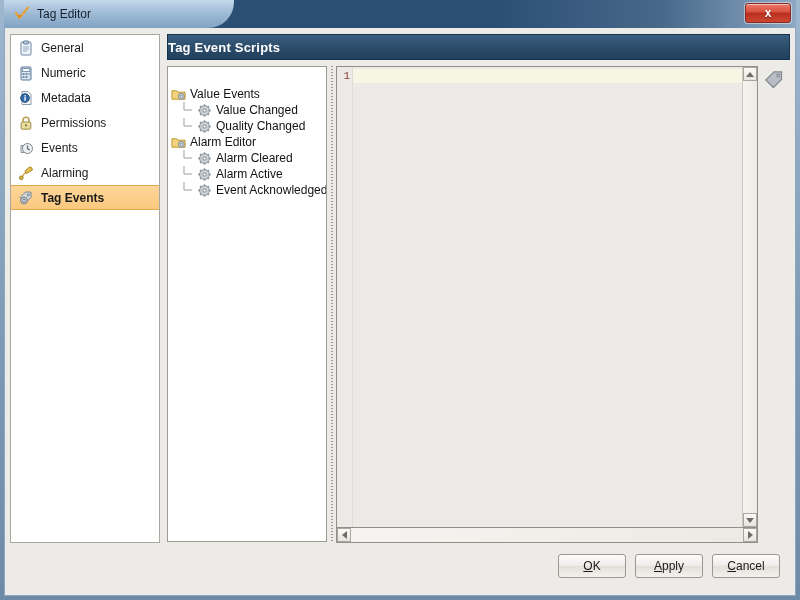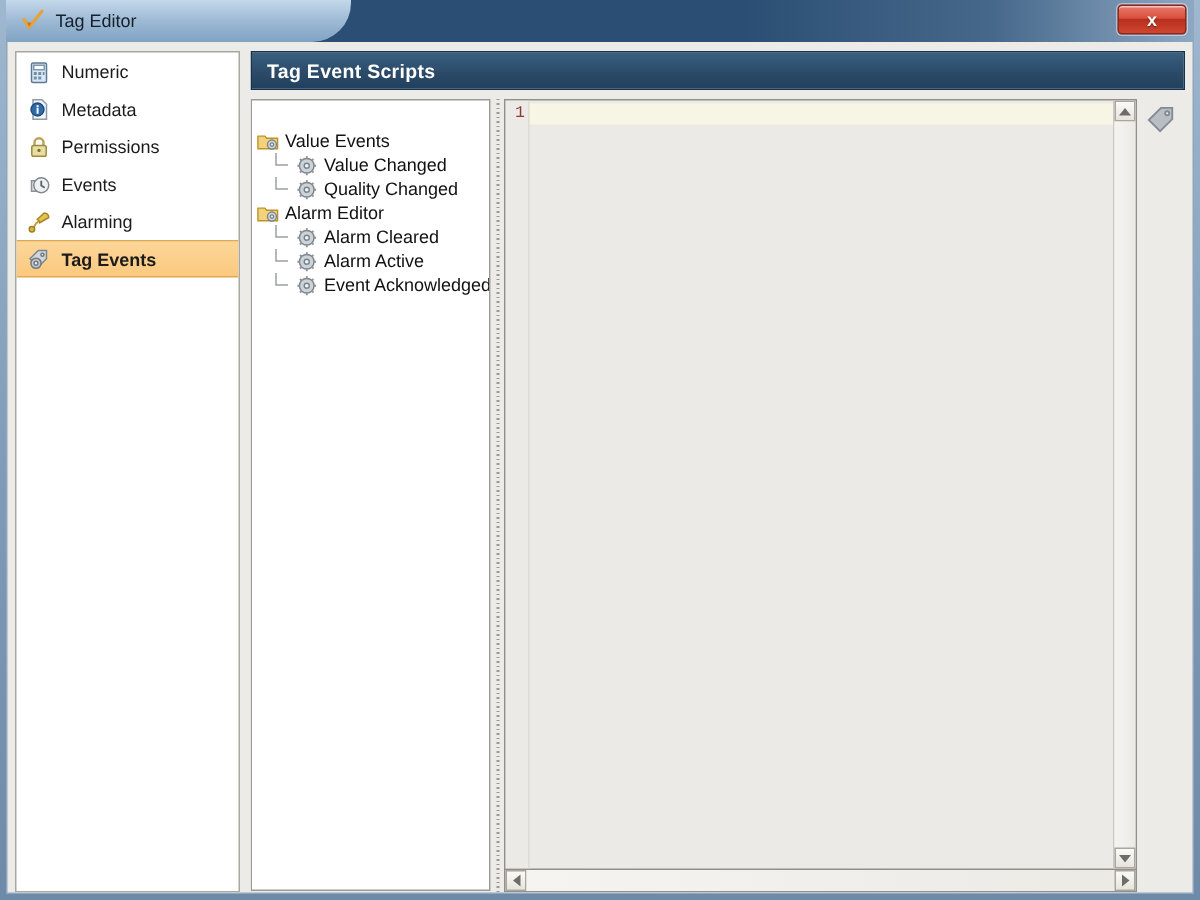--- a/index.html
+++ b/index.html
@@ -93,21 +93,20 @@
   }
   .side-ico { width: 16px; height: 16px; flex: 0 0 16px; }
 
   
   .rightpane { flex: 1; display: flex; flex-direction: column; overflow: hidden; }
   .pane-header {
     height: 26px; flex: 0 0 26px;
     background: linear-gradient(180deg, #3a5f80 0%, #2b4b69 55%, #21405d 100%);
     border: 1px solid #16324c;
     display: flex; align-items: center;
-    padding-left: 10px;
     color: #ffffff; font-size: 13px; font-weight: bold;
     letter-spacing: 0.2px;
   }
   .pane-body { flex: 1; display: flex; overflow: hidden; padding-top: 6px; }
 
   
   .tree-box {
     flex: 0 0 160px;
     background: #fff;
     border: 1px solid #9b9b94;
@@ -219,20 +218,28 @@
       <span class="title-text">Tag Editor</span>
     </div>
     <div class="close-btn">x</div>
   </div>
 
   <div class="content">
     <div class="main-row">
 
       <div class="sidebar">
 
+        <div class="side-item">
+          <svg class="side-ico" viewBox="0 0 16 16">
+            <rect x="3" y="2" width="10" height="13" rx="1" fill="#eef3f8" stroke="#6b88a6"></rect>
+            <rect x="5.5" y="1" width="5" height="3" rx="0.8" fill="#b9cadb" stroke="#5e7c9a"></rect>
+            <path d="M5 7h6M5 9h6M5 11h4" stroke="#8fa6bb" stroke-width="1"></path>
+          </svg>
+          <span>General</span>
+        </div>
 
         <div class="side-item">
           <svg class="side-ico" viewBox="0 0 16 16">
             <rect x="3" y="2" width="10" height="13" rx="1" fill="#dce7f2" stroke="#5b7996"></rect>
             <rect x="4.5" y="3.5" width="7" height="3" fill="#fff" stroke="#7e98b1"></rect>
             <rect x="4.5" y="8" width="2" height="2" fill="#6f8faf"></rect>
             <rect x="7.5" y="8" width="2" height="2" fill="#6f8faf"></rect>
             <rect x="10.5" y="8" width="1.2" height="2" fill="#6f8faf"></rect>
             <rect x="4.5" y="11" width="2" height="2" fill="#6f8faf"></rect>
             <rect x="7.5" y="11" width="2" height="2" fill="#6f8faf"></rect>
@@ -421,15 +428,20 @@
                 </svg>
               </div>
 
             </div>
           </div>
 
         </div>
       </div>
     </div>
 
+    <div class="footer">
+      <button class="btn"><u>O</u>K</button>
+      <button class="btn"><u>A</u>pply</button>
+      <button class="btn"><u>C</u>ancel</button>
+    </div>
 
   </div>
 </div>
 
 </body></html>

